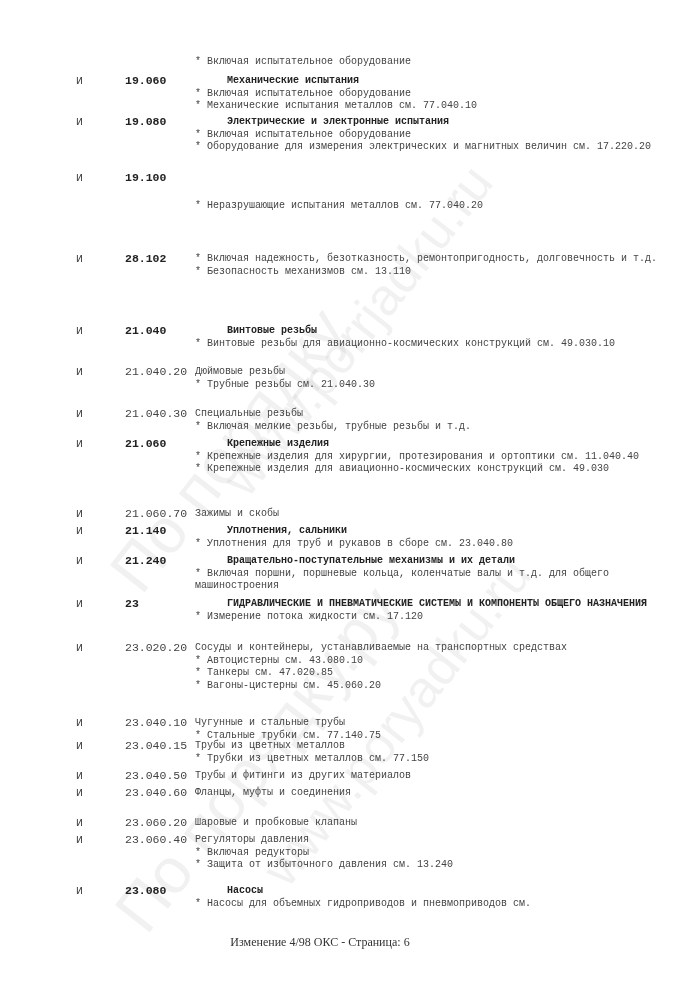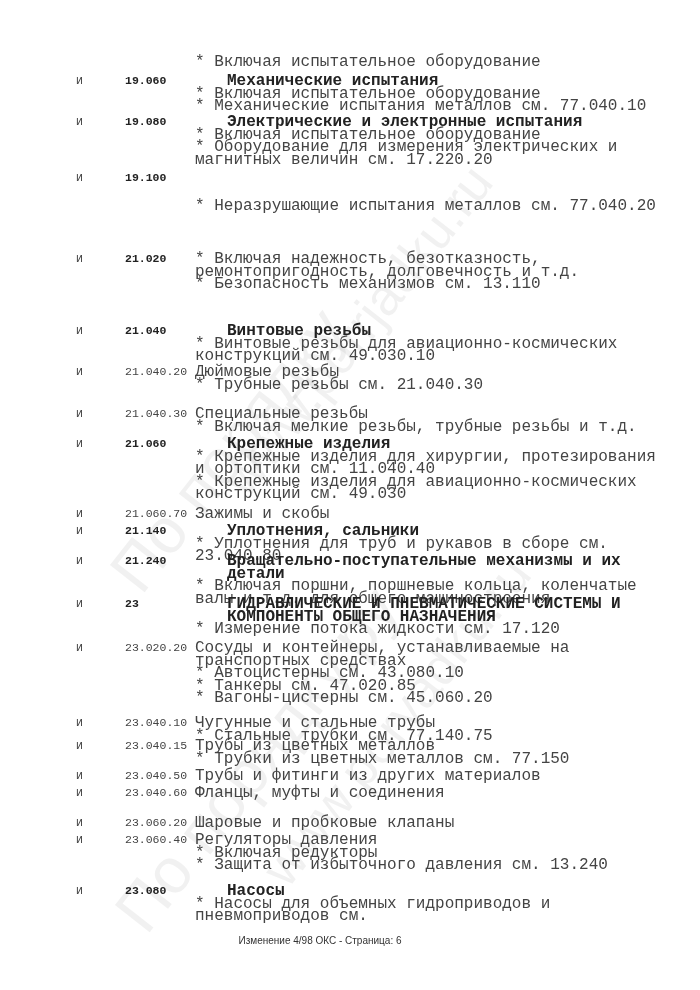--- a/index.html
+++ b/index.html
@@ -5,27 +5,27 @@
   html, body { margin: 0; padding: 0; }
   body {
     width: 700px; height: 990px; background: #ffffff; position: relative; overflow: hidden;
     font-family: "Liberation Mono", "DejaVu Sans Mono", monospace; color: #333;
   }
   .page { position: absolute; left: 0; top: 0; width: 700px; height: 990px; }
   .entry { position: absolute; left: 0; width: 700px; }
   .mark { position: absolute; left: 76px; top: 0; font-size: 11.5px; line-height: 12.6px; color: #444; }
   .code { position: absolute; left: 125px; top: 0; font-size: 11.5px; line-height: 12.6px; color: #444; }
   .code.bold { font-weight: bold; color: #222; }
-  .body { position: absolute; left: 195px; top: 0; width: 470px; font-size: 16px; line-height: 12.6px; color: #444; }
+  .body { position: absolute; left: 195px; top: 0; width: 470px; font-size: 10px; line-height: 12.6px; color: #444; }
   .title { display: block; }
   .title.bold { font-weight: bold; color: #222; padding-left: 32px; }
   .note { display: block; }
   .footer {
     position: absolute; left: 0; width: 640px; top: 935px; text-align: center;
-    font-family: Liberation Sans, sans-serif; font-size: 10px; color: #333;
+    font-family: Liberation Serif, serif; font-size: 12px; color: #333;
   }
   .watermark {
     position: absolute; font-family: "Liberation Sans", sans-serif; color: rgba(180,180,180,0.18);
     font-size: 64px; transform: rotate(-52deg); transform-origin: left top; white-space: nowrap; pointer-events: none;
   }
 </style>
 </head>
 <body>
 
 <div class="page">
@@ -61,21 +61,21 @@
       </div>
       <div class="entry" style="top: 172px;">
         <div class="mark">И</div>
         <div class="code bold">19.100</div>
         <div class="body">
           <span class="note" style="margin-top: 28px;">* Неразрушающие испытания металлов см. 77.040.20</span>
         </div>
       </div>
       <div class="entry" style="top: 253px;">
         <div class="mark">И</div>
-        <div class="code bold">21.020</div>
+        <div class="code bold">28.102</div>
         <div class="body">
           <span class="note">* Включая надежность, безотказность, ремонтопригодность, долговечность и т.д.</span>
           <span class="note">* Безопасность механизмов см. 13.110</span>
         </div>
       </div>
       <div class="entry" style="top: 325px;">
         <div class="mark">И</div>
         <div class="code bold">21.040</div>
         <div class="body">
           <span class="title bold">Винтовые резьбы</span>

